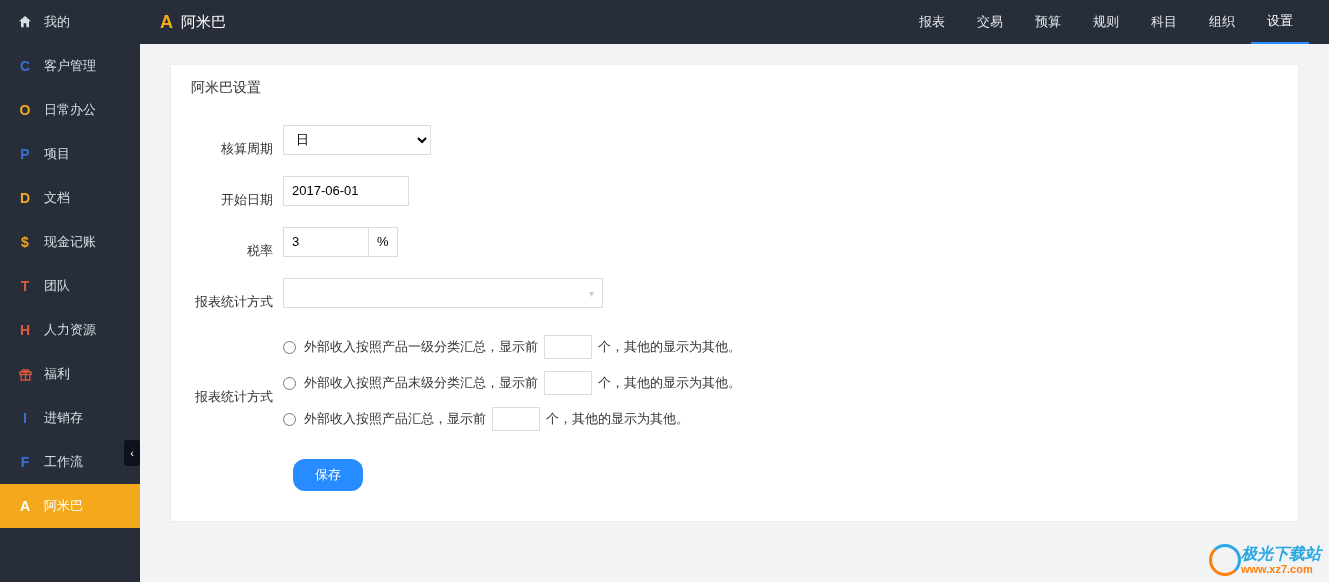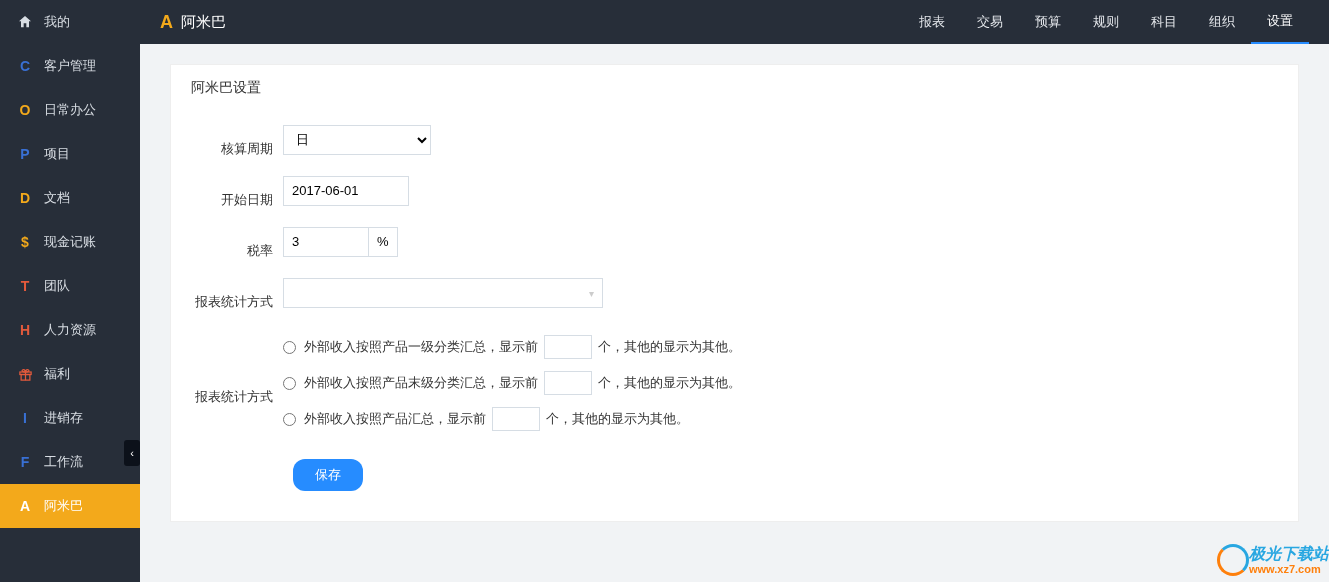--- a/index.html
+++ b/index.html
@@ -39,21 +39,21 @@
 
 .radio-group { display: flex; flex-direction: column; gap: 12px; padding-top: 2px; }
 .radio-line { display: flex; align-items: center; font-size: 13px; color: #333; }
 .radio-line input[type="radio"] { margin-right: 8px; }
 .radio-line .mini-input { width: 48px; height: 24px; border: 1px solid #d6dde4; margin: 0 6px; padding: 0 4px; font-size: 13px; }
 
 .btn-save { margin-left: 102px; margin-top: 14px; background: #268cff; color: #fff; border: none; height: 32px; padding: 0 22px; font-size: 13px; cursor: pointer; border-radius: 12px; }
 
 .collapse-tab { position: absolute; left: 124px; top: 440px; width: 16px; height: 26px; background: #0c111a; color: #fff; display: flex; align-items: center; justify-content: center; font-size: 11px; border-radius: 3px; cursor: pointer; }
 
-.watermark { position: absolute; right: 0; bottom: 6px; display: flex; align-items: center; opacity: 0.95; }
+.watermark { position: absolute; right: 8px; bottom: 6px; display: flex; align-items: center; opacity: 0.95; }
 .watermark-swirl { width: 32px; height: 32px; border-radius: 50%; border: 3px solid #ff7a00; border-top-color: #1fa3e0; border-right-color: #1fa3e0; position: relative; }
 .watermark-text1 { font-style: italic; font-weight: bold; color: #1fa3e0; font-size: 16px; }
 .watermark-text2 { font-size: 11px; color: #ff7a00; font-weight: bold; }
 .watermark-col { display: flex; flex-direction: column; line-height: 1.1; }
 </style>
 </head>
 <body>
 
 <div class="app">
 

